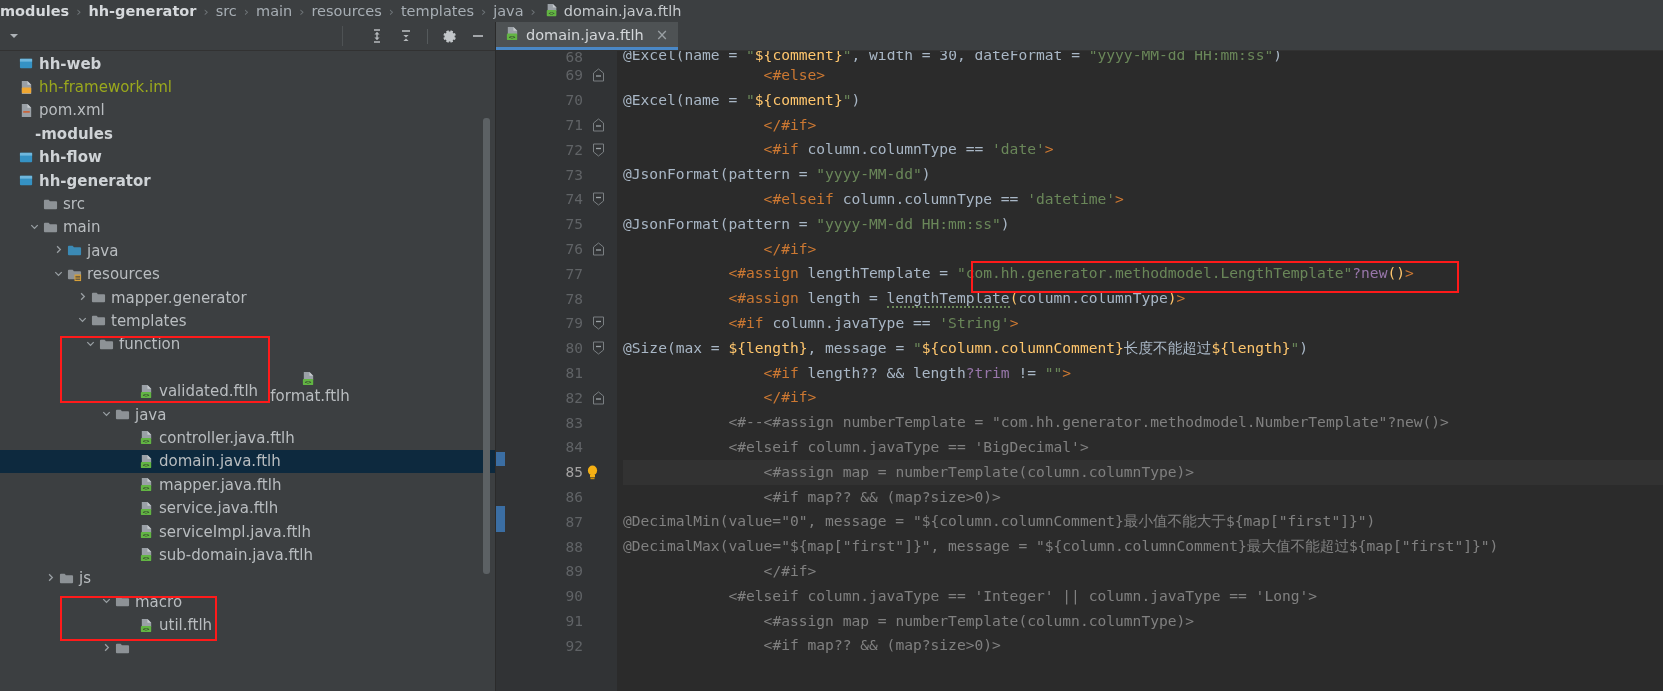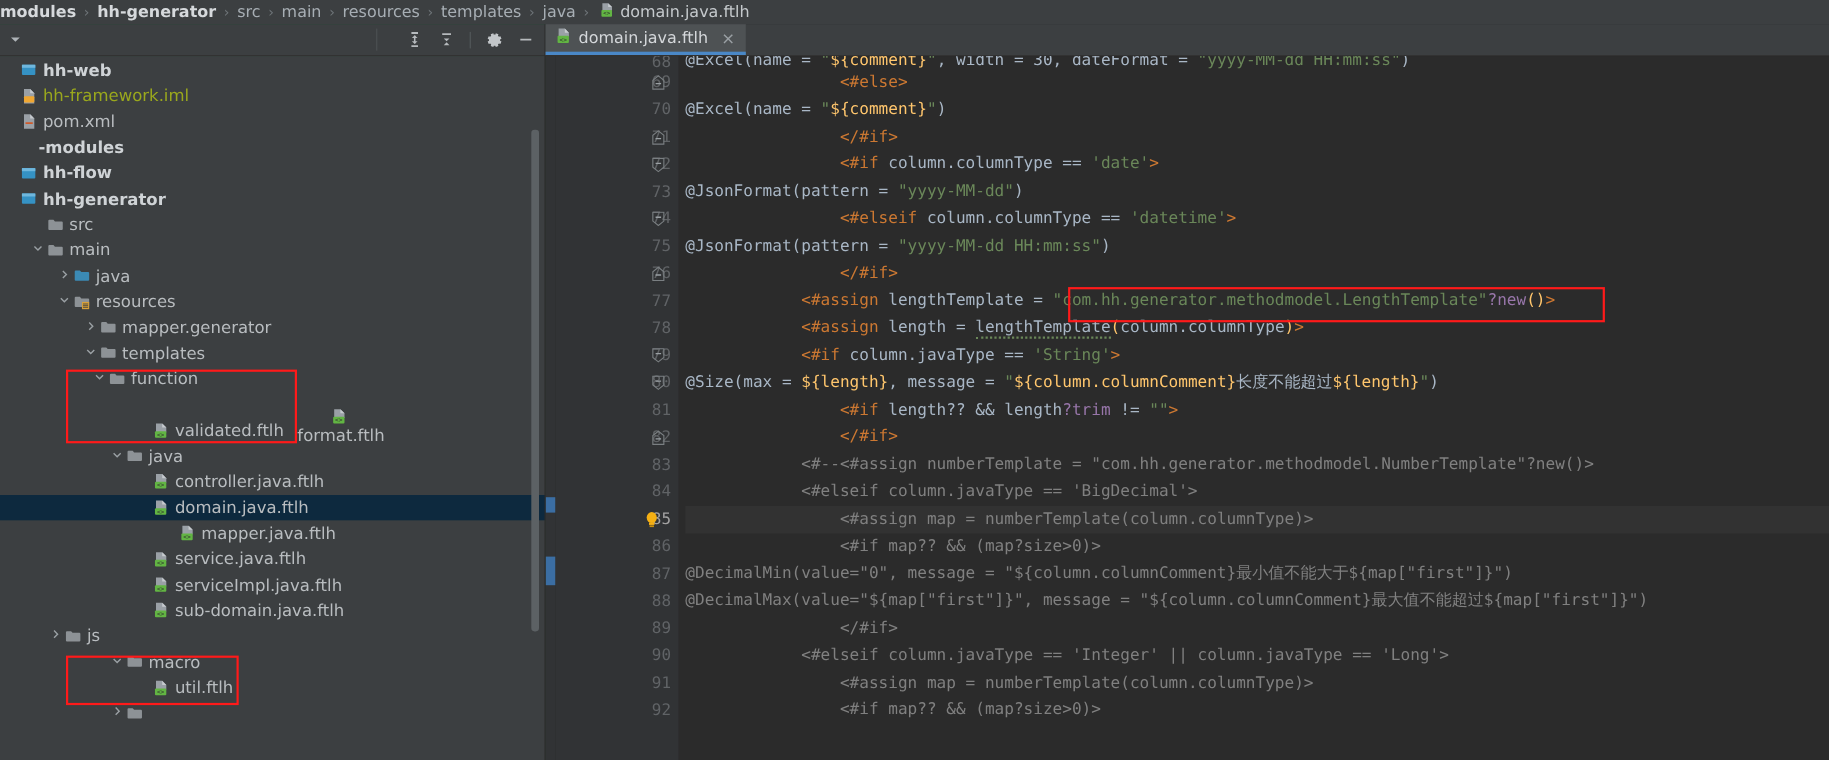--- a/index.html
+++ b/index.html
@@ -101,21 +101,21 @@
     flex: 1 1 auto; display: flex; min-height: 0;
     background: #2b2b2b; position: relative; overflow: hidden;
   }
   .ed-leftstrip { flex: 0 0 9px; background: #313335; position: relative; }
   .ed-leftstrip .marker { position: absolute; left: 0; width: 9px; height: 14px; background: #3b6ea3; }
   .gutter {
     flex: 0 0 112px; background: #313335;
     font-family: "DejaVu Sans Mono", monospace; font-size: 14.5px;
     position: relative; padding-top: 0px;
   }
-  .gline { height: 24.8px; display: flex; align-items: center; justify-content: flex-end; position: relative; }
+  .gline { height: 24.8px; display: flex; align-items: center; justify-content: center; position: relative; }
   .gline .num { color: #606366; padding-right: 7px; width: 58px; text-align: right; }
   .gline.current .num { color: #a4a3a3; }
   .gfold { position: absolute; left: 84px; width: 18px; height: 24.8px; display: flex; align-items: center; justify-content: center; }
   .bulb { position: absolute; left: 80px; top: 4px; }
 
   .code {
     flex: 1 1 auto; position: relative; overflow: hidden;
     background: #2b2b2b;
     font-family: "DejaVu Sans Mono", monospace;
     font-size: 14.6px;
@@ -392,21 +392,21 @@
             <span class="ticon">
               <svg width="15" height="15" viewBox="0 0 16 16">
                 <path d="M3 1h6l4 4v4.5H3z" fill="#9aa0a6"></path>
                 <path d="M9 1l4 4H9z" fill="#c6cace"></path>
                 <rect x="2" y="8.5" width="11" height="6.5" rx="1" fill="#62b543"></rect>
                 <text x="7.5" y="13.8" font-size="6" fill="#2b2b2b" text-anchor="middle" font-family="monospace">&lt;&gt;</text>
               </svg>
             </span>
             <span class="tlabel">domain.java.ftlh</span>
           </div>
-          <div class="trow" style="padding-left: 124px; margin-left: 24px;">
+          <div class="trow" style="padding-left: 124px;">
             <span class="twisty"></span>
             <span class="ticon">
               <svg width="15" height="15" viewBox="0 0 16 16">
                 <path d="M3 1h6l4 4v4.5H3z" fill="#9aa0a6"></path>
                 <path d="M9 1l4 4H9z" fill="#c6cace"></path>
                 <rect x="2" y="8.5" width="11" height="6.5" rx="1" fill="#62b543"></rect>
                 <text x="7.5" y="13.8" font-size="6" fill="#2b2b2b" text-anchor="middle" font-family="monospace">&lt;&gt;</text>
               </svg>
             </span>
             <span class="tlabel">mapper.java.ftlh</span>

